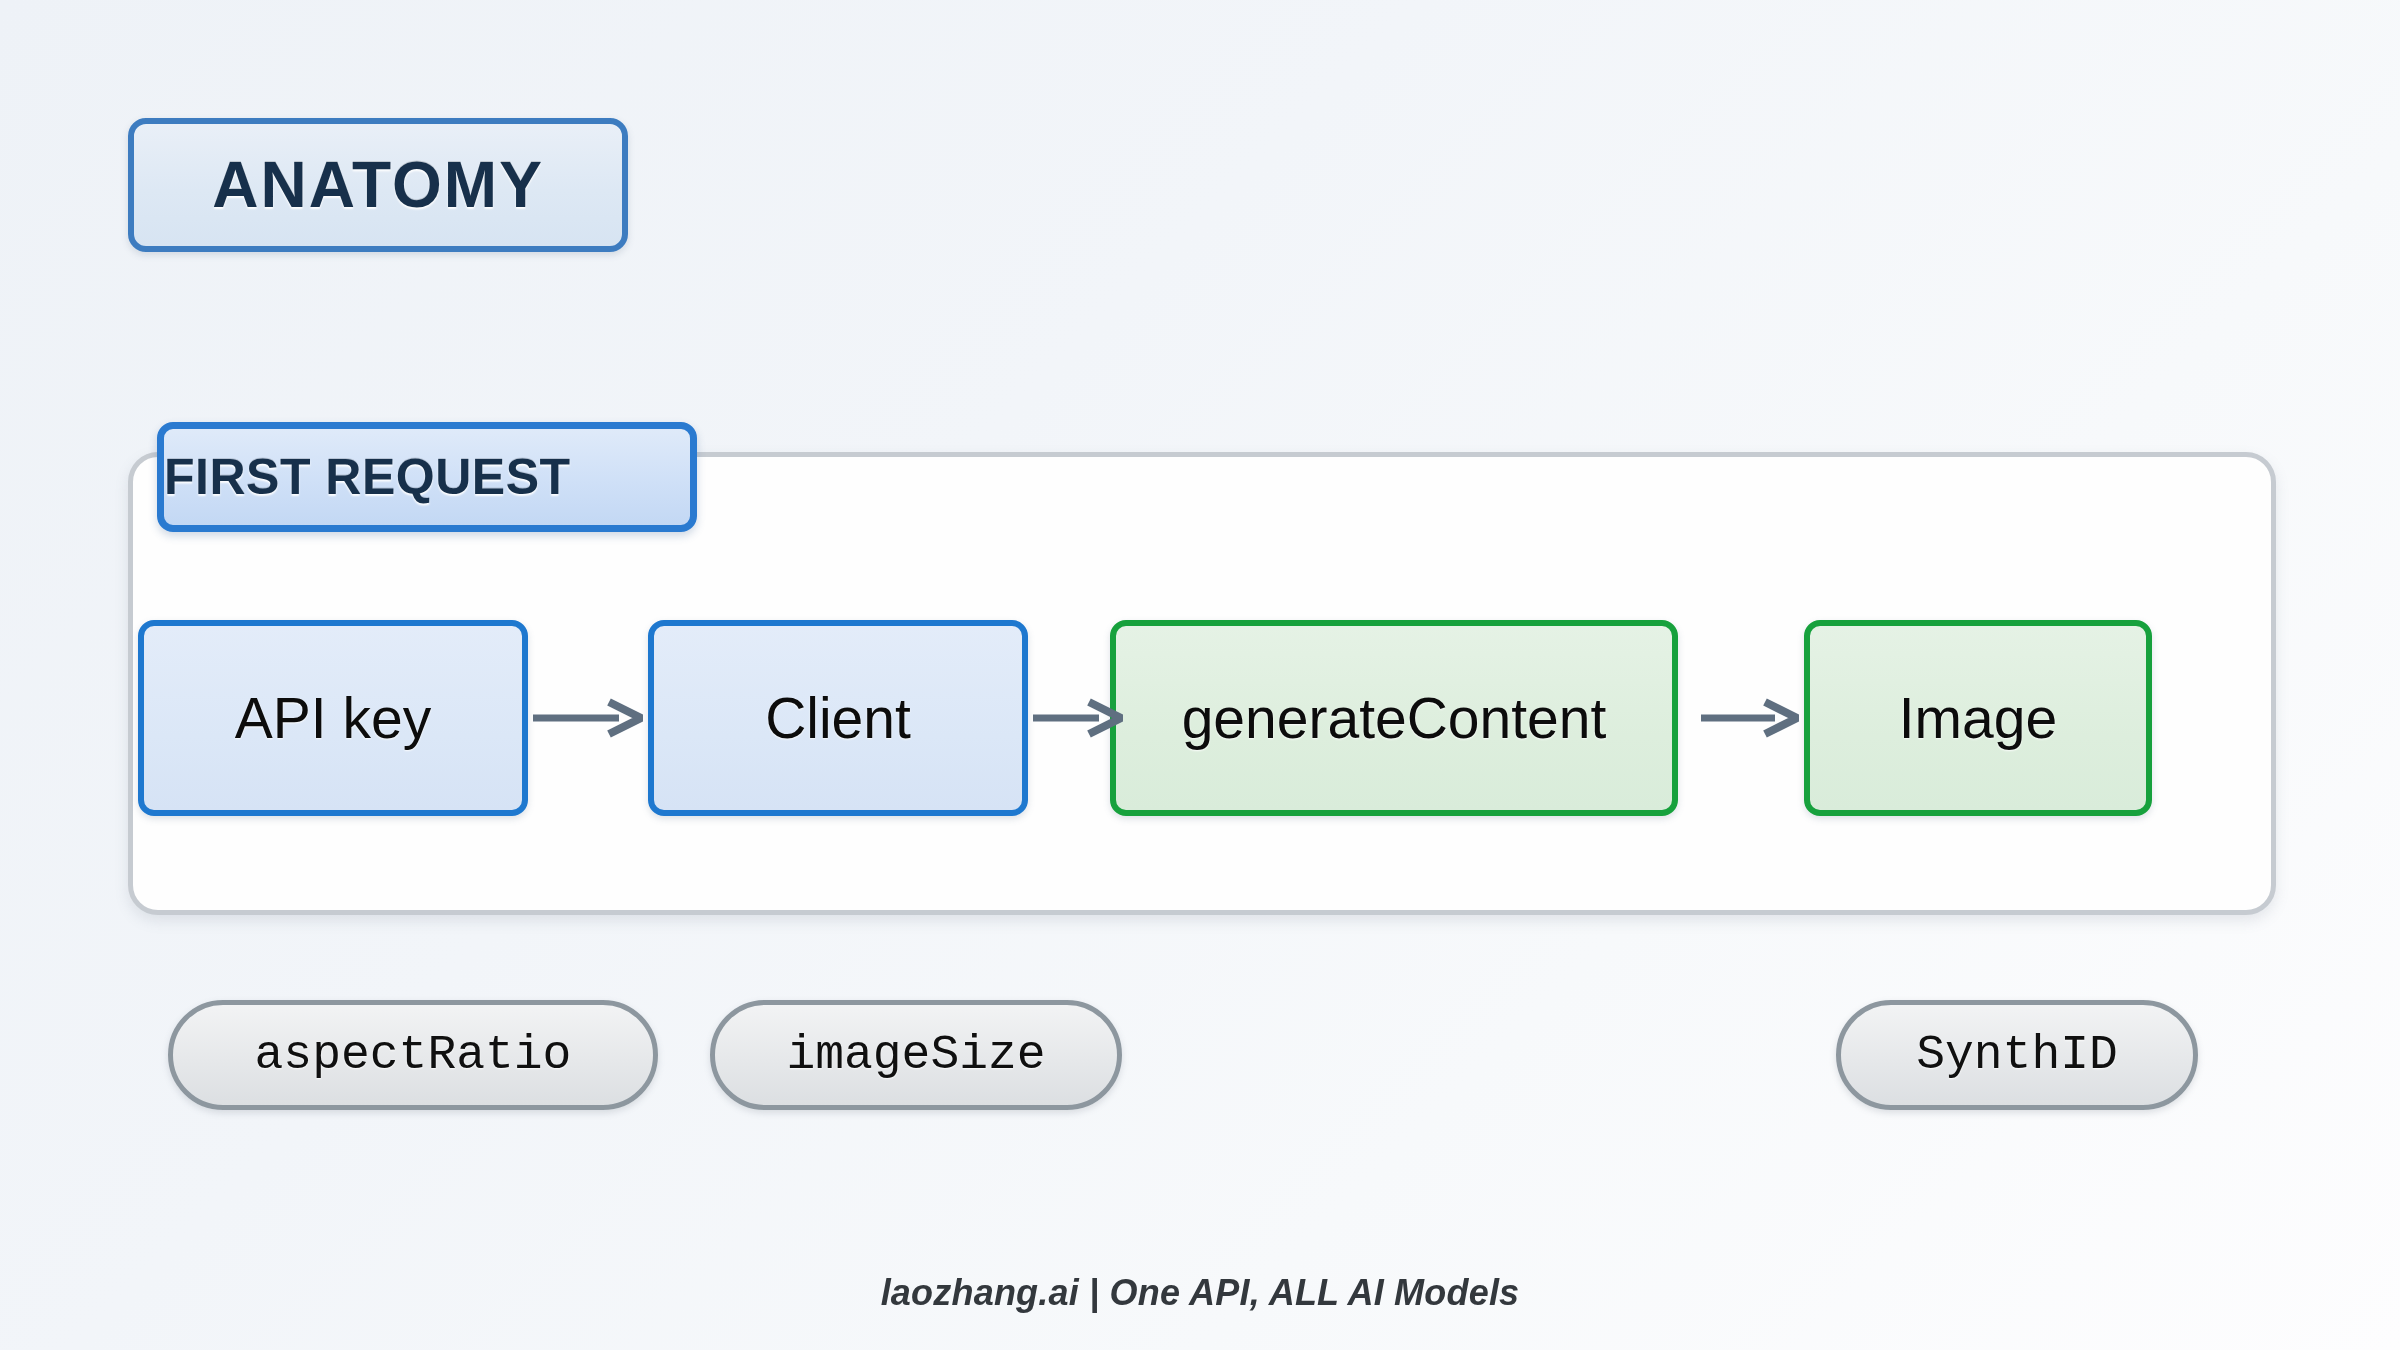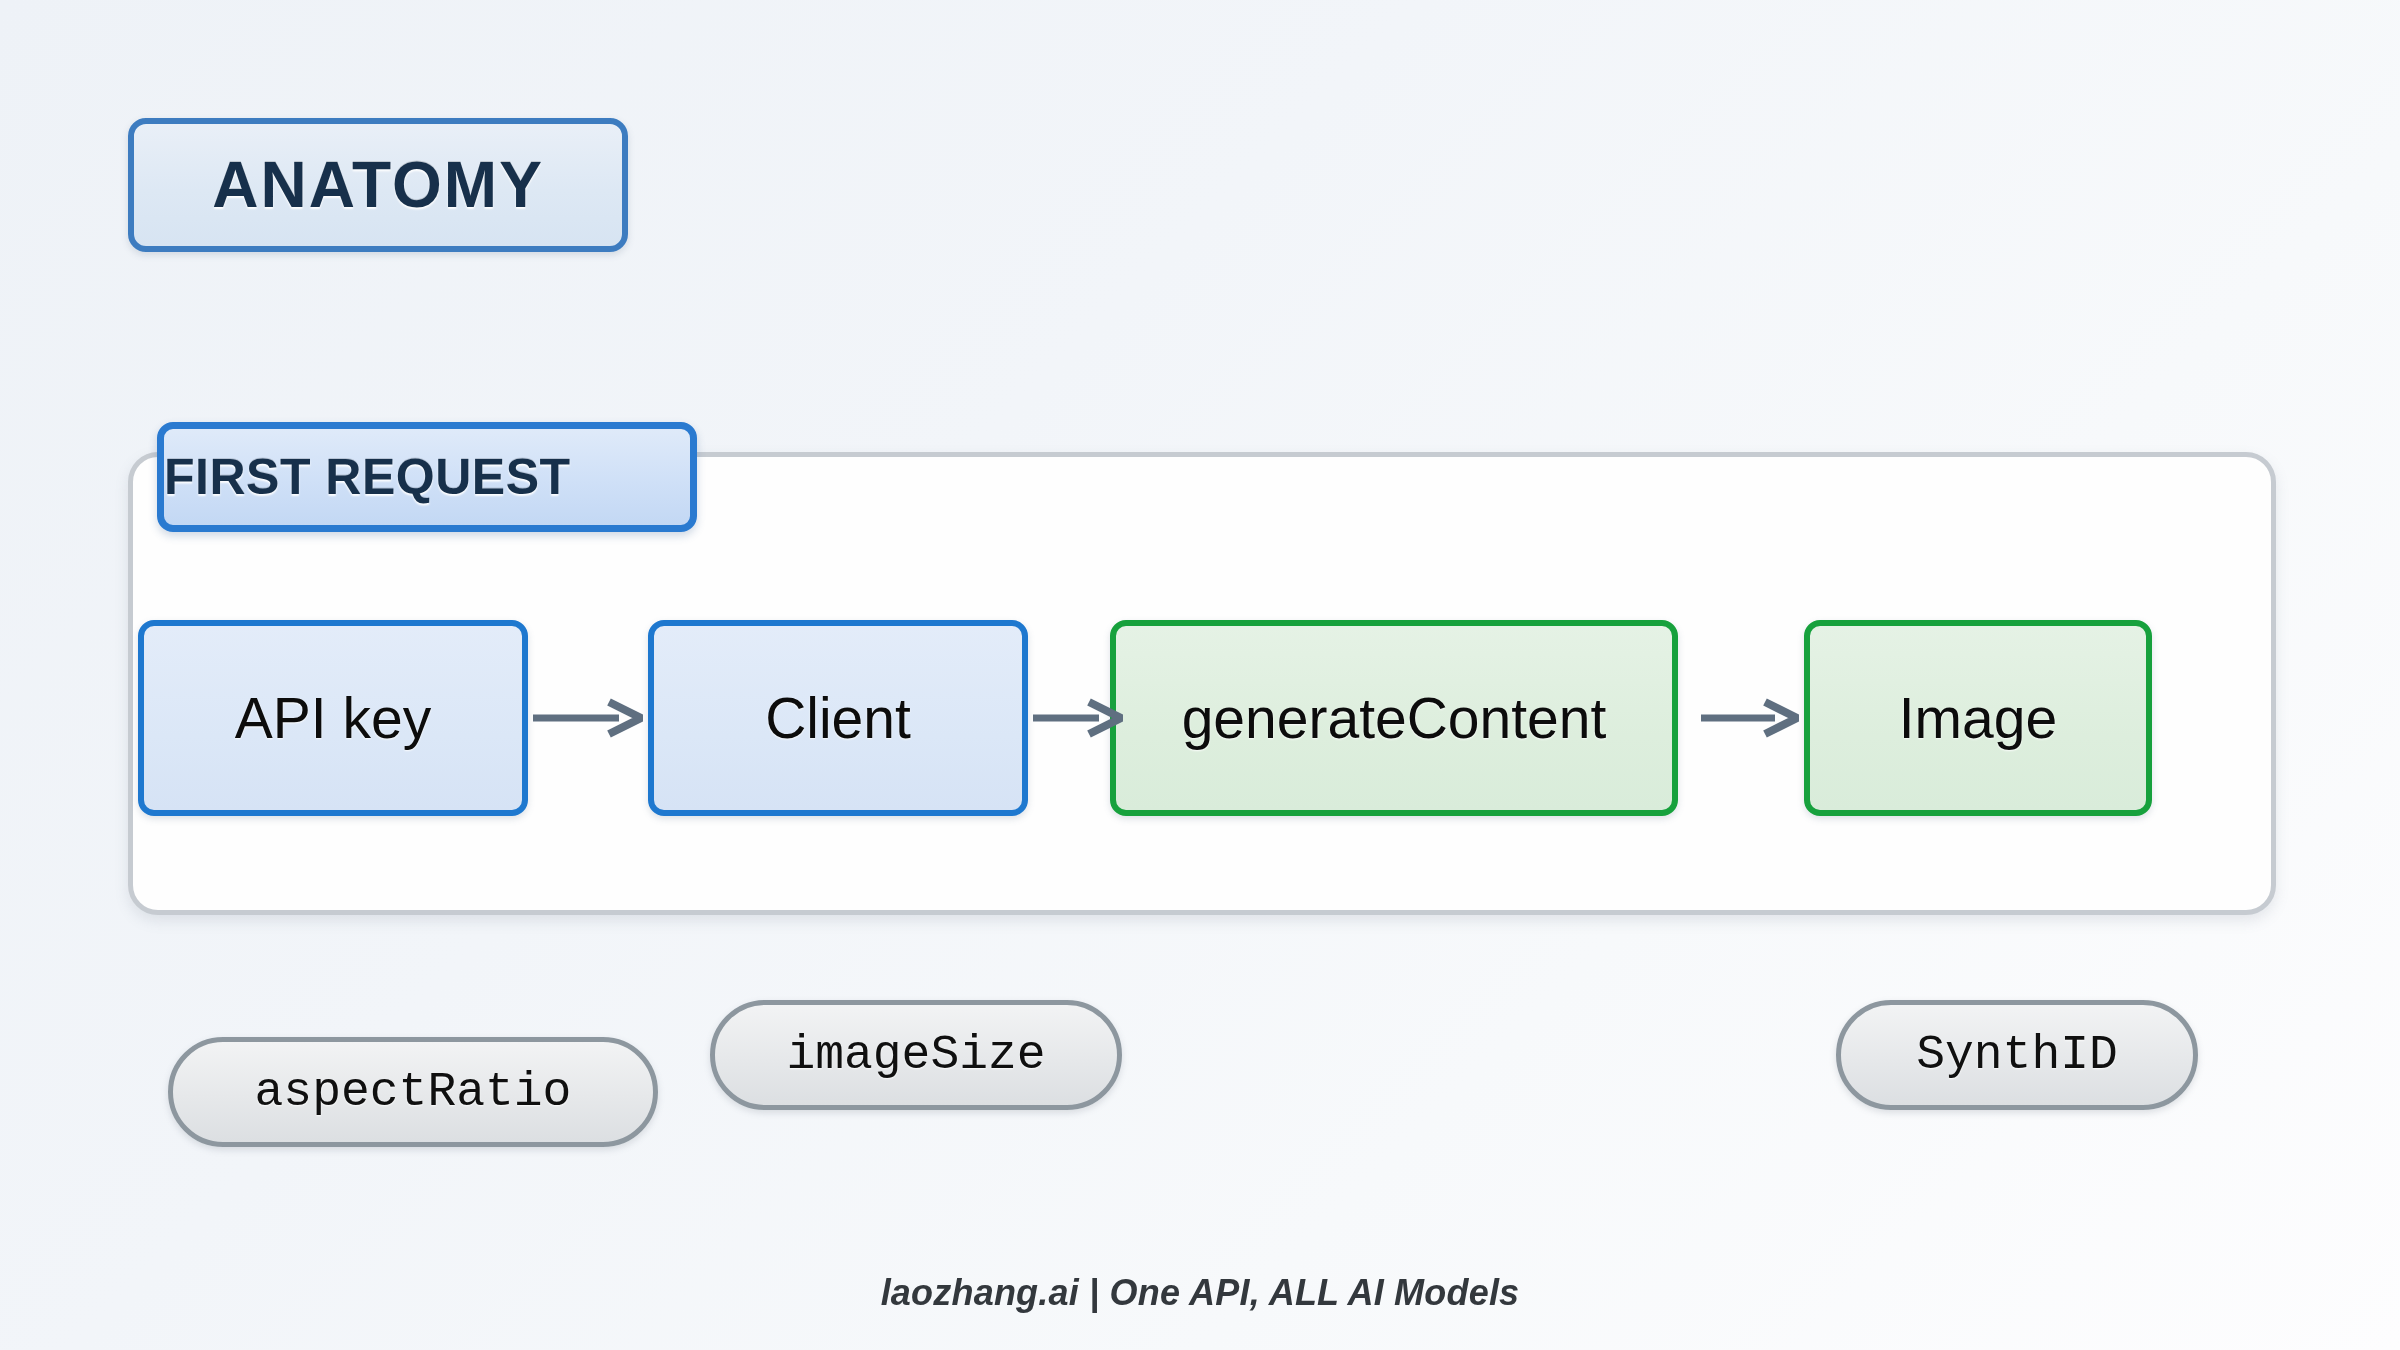--- a/index.html
+++ b/index.html
@@ -211,21 +211,21 @@
           <line x1="0" y1="22" x2="66" y2="22" stroke="#5f6f80" stroke-width="7"></line>
           <polyline points="56,6 88,22 56,38" fill="none" stroke="#5f6f80" stroke-width="8" stroke-linejoin="miter" stroke-linecap="butt"></polyline>
         </svg></div>
       <div class="flow-arrow" style="left: 1573px; width: 98px;"><svg width="98" height="44" viewBox="0 0 98 44">
           <line x1="0" y1="22" x2="74" y2="22" stroke="#5f6f80" stroke-width="7"></line>
           <polyline points="64,6 96,22 64,38" fill="none" stroke="#5f6f80" stroke-width="8" stroke-linejoin="miter" stroke-linecap="butt"></polyline>
         </svg></div>
     </div>
 
   <div class="pill-row" id="pill-row">
-      <div class="pill" style="left: 40px; width: 490px; margin-top: 37px;">
+      <div class="pill" style="left: 40px; width: 490px;">
         <span class="pill-label">aspectRatio</span>
       </div>
       <div class="pill" style="left: 582px; width: 412px;">
         <span class="pill-label">imageSize</span>
       </div>
       <div class="pill" style="left: 1708px; width: 362px;">
         <span class="pill-label">SynthID</span>
       </div>
     </div>
 

